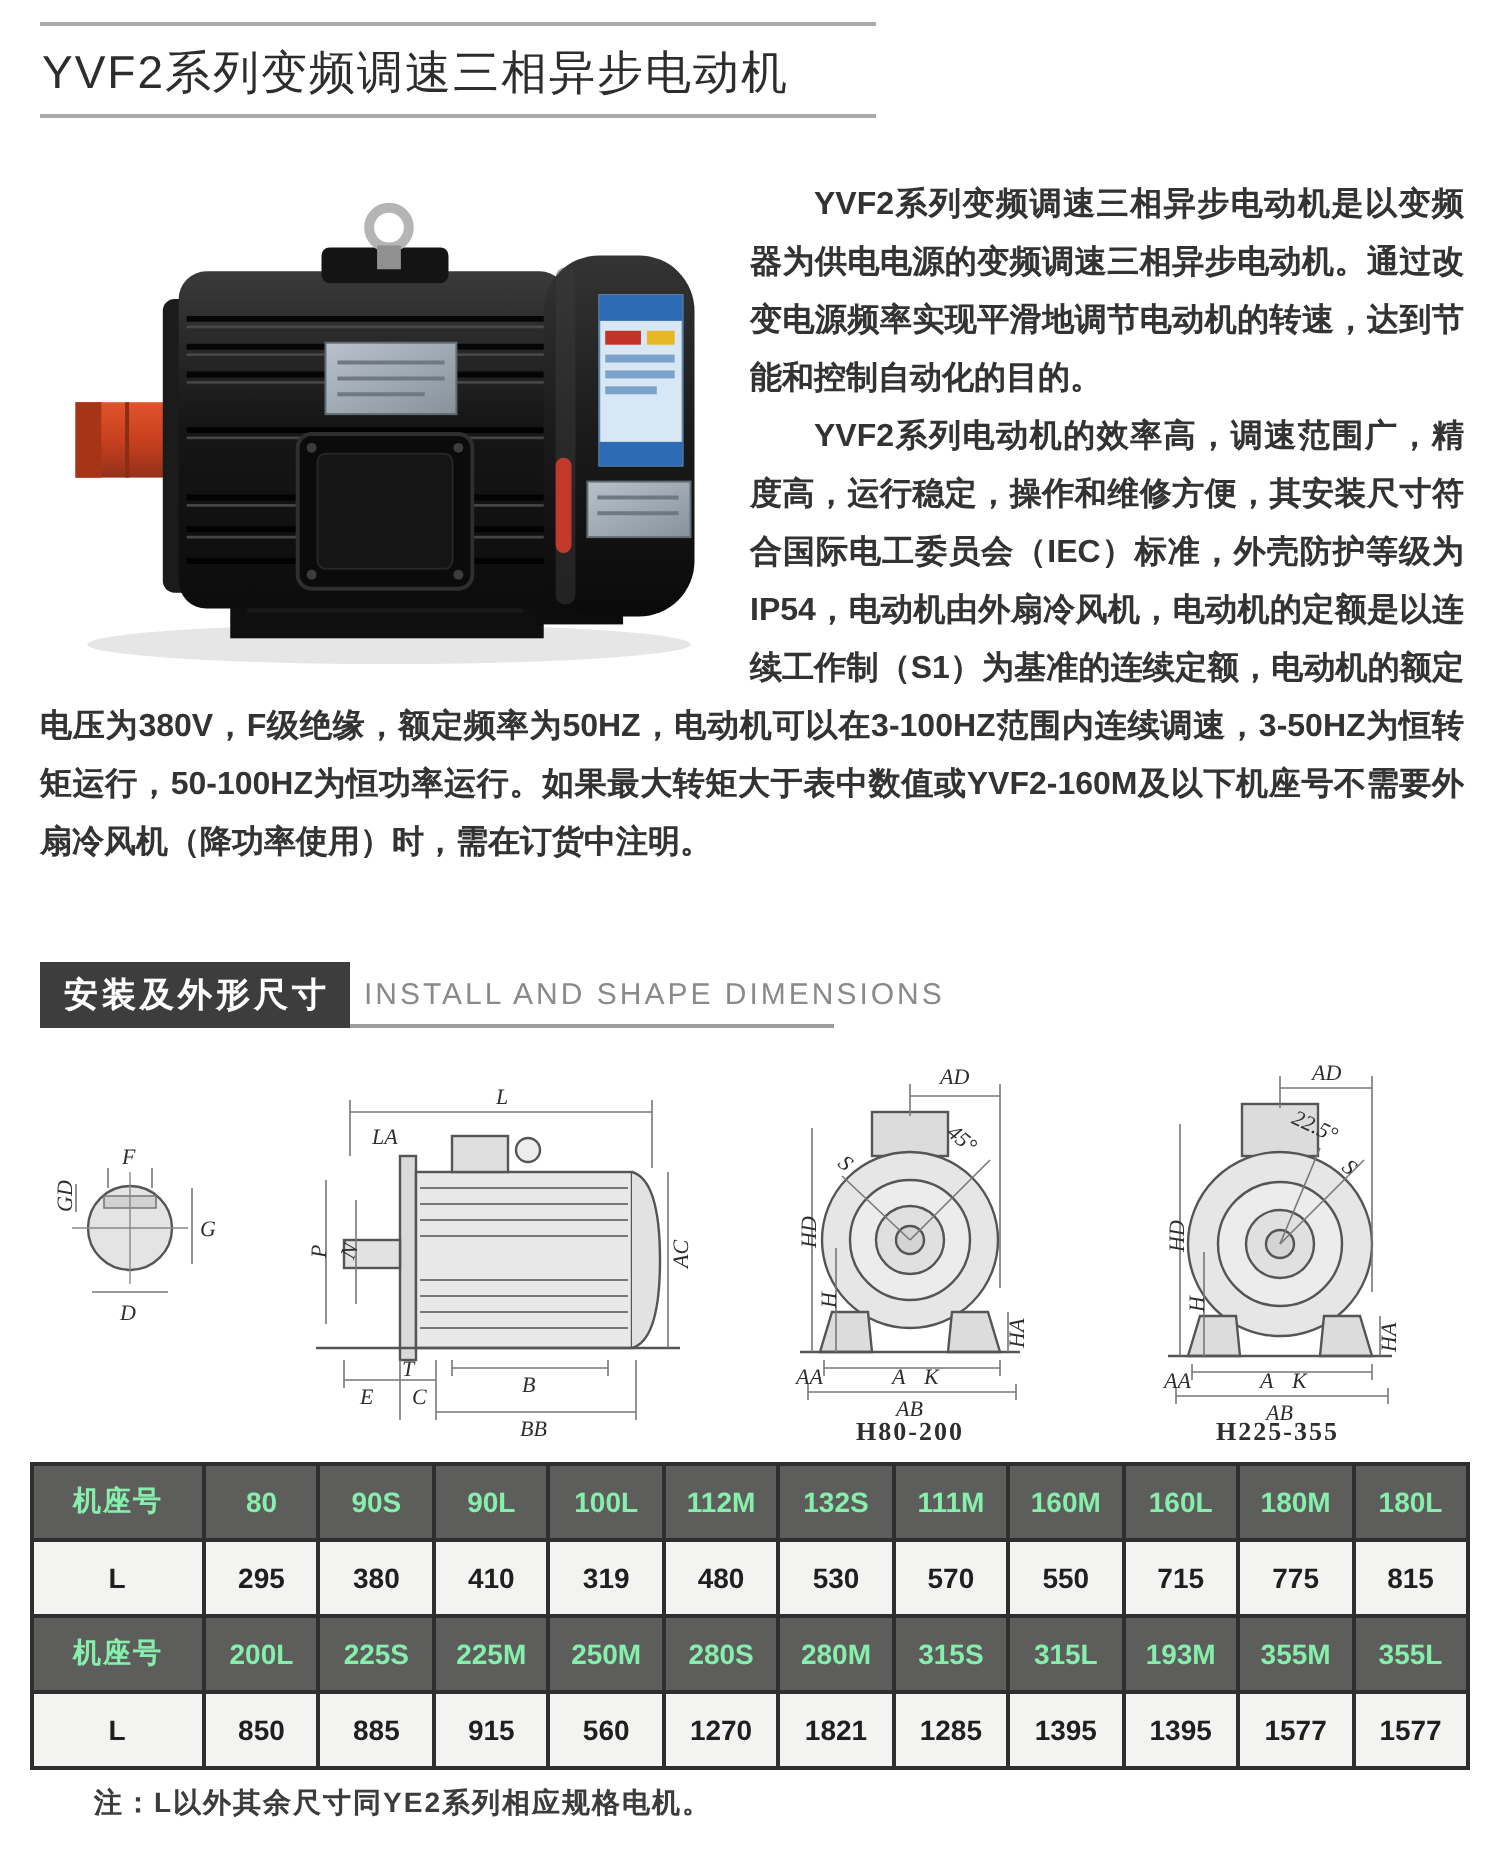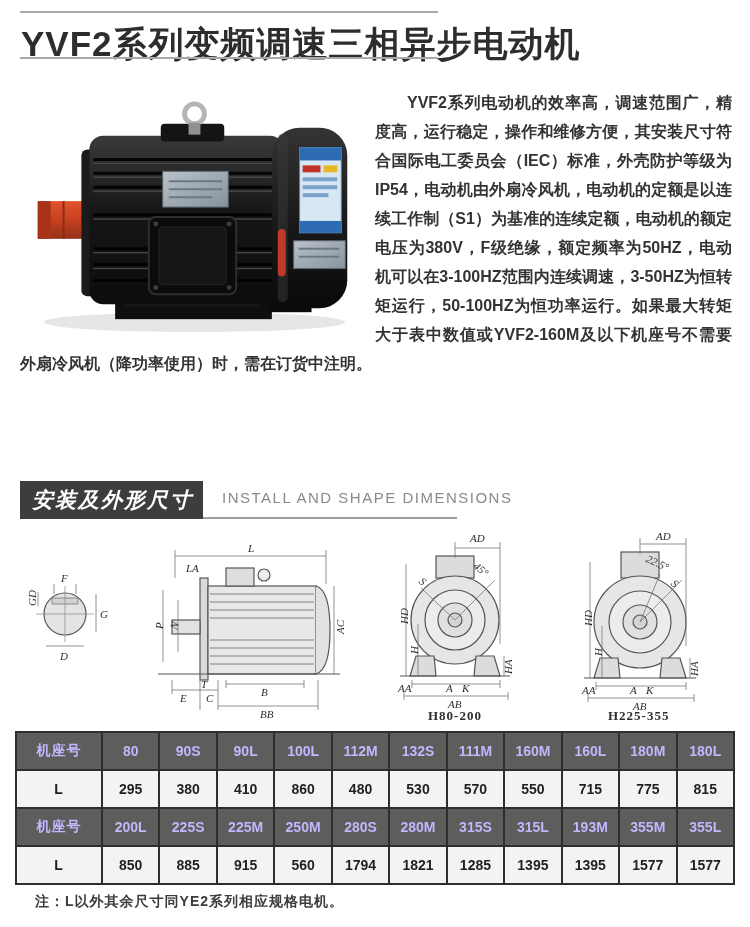--- a/index.html
+++ b/index.html
@@ -5,50 +5,50 @@
   html,body{margin:0;padding:0;}
   body{
     width:750px;height:927px;position:relative;background:#fff;
     font-family:"Liberation Sans","DejaVu Sans",sans-serif;overflow:hidden;color:#333;
   }
   .rule{position:absolute;left:20px;width:418px;height:2px;background:#a9a9a9;}
   .rule-top{top:11px;}
   .rule-bottom{top:57px;}
   .page-title{
     position:absolute;left:21px;top:21px;width:710px;
-    font-size:35px;font-weight:bold;color:#2d2d2d;letter-spacing:1px;white-space:nowrap;
+    font-size:23px;font-weight:normal;color:#2d2d2d;letter-spacing:1px;white-space:nowrap;
   }
   .content{position:absolute;left:20px;top:88px;width:712px;}
   .motor-photo{float:left;width:345px;height:248px;margin:2px 10px 8px 0;}
   .intro p{
     margin:0;padding:0;text-indent:2em;text-align:justify;
     font-size:16px;line-height:29px;font-weight:600;color:#333;
   }
   .sec-header{position:absolute;left:20px;top:481px;display:flex;align-items:stretch;}
   .sec-box{
-    background:#3d3d3d;color:#fff;font-size:21px;font-weight:bold;letter-spacing:2px;
-    padding:5px 10px 5px 12px;white-space:nowrap;font-style:italic;
+    background:#3d3d3d;color:#fff;font-size:17px;font-weight:bold;letter-spacing:2px;
+    padding:5px 10px 5px 12px;white-space:nowrap;
   }
   .sec-en{
     color:#8a8a8a;font-size:15px;letter-spacing:1.5px;white-space:nowrap;
-    padding:8px 10px 2px 19px;width:225px;border-bottom:2px solid #9d9d9d;
+    padding:8px 10px 2px 7px;width:225px;border-bottom:2px solid #9d9d9d;
   }
   .drawings{position:absolute;left:8px;top:528px;width:734px;height:192px;}
   .dim-table{
     position:absolute;left:15px;top:731px;width:720px;border-collapse:collapse;table-layout:fixed;
   }
   .dim-table td{
     border:2px solid #2e2e2e;text-align:center;vertical-align:middle;
     height:36px;font-size:14px;font-weight:bold;padding:0 1px;
   }
-  .dim-table td.hd{background:#5d5d5b;color:#c4b5fd;}
+  .dim-table td.hd{background:#5d5d5b;color:#86efac;}
   .dim-table td.dt{background:#f3f3f1;color:#1f1f1f;}
   .dim-table td.first{width:82px;letter-spacing:1px;}
   .note{
-    position:absolute;left:35px;top:893px;font-size:14px;font-weight:bold;color:#3c3c3c;letter-spacing:1px;
+    position:absolute;left:47px;top:893px;font-size:14px;font-weight:bold;color:#3c3c3c;letter-spacing:1px;
   }
   svg text.lbl{font:italic 11px "Liberation Serif","DejaVu Serif",serif;fill:#2e2e2e;}
   svg text.cap{font:bold 13px "Liberation Serif","DejaVu Serif",serif;fill:#2e2e2e;letter-spacing:1px;}
 </style>
 </head>
 <body>
 
 <div class="rule rule-top"></div>
 <div class="page-title">YVF2系列变频调速三相异步电动机</div>
 <div class="rule rule-bottom"></div>
@@ -153,20 +153,21 @@
 
     <g>
       <rect x="272" y="152" width="52" height="28" fill="url(#plateG)" stroke="#5f6a72"></rect>
       <line x1="277" y1="160" x2="318" y2="160" stroke="#6e7a83" stroke-width="2"></line>
       <line x1="277" y1="168" x2="318" y2="168" stroke="#6e7a83" stroke-width="2"></line>
     </g>
     <rect x="256" y="140" width="8" height="48" rx="4" fill="#c0392b"></rect>
   </svg>
 
   <div class="intro">
+    <p>YVF2系列变频调速三相异步电动机是以变频器为供电电源的变频调速三相异步电动机。通过改变电源频率实现平滑地调节电动机的转速，达到节能和控制自动化的目的。</p>
     <p>YVF2系列电动机的效率高，调速范围广，精度高，运行稳定，操作和维修方便，其安装尺寸符合国际电工委员会（IEC）标准，外壳防护等级为IP54，电动机由外扇冷风机，电动机的定额是以连续工作制（S1）为基准的连续定额，电动机的额定电压为380V，F级绝缘，额定频率为50HZ，电动机可以在3-100HZ范围内连续调速，3-50HZ为恒转矩运行，50-100HZ为恒功率运行。如果最大转矩大于表中数值或YVF2-160M及以下机座号不需要外扇冷风机（降功率使用）时，需在订货中注明。</p>
   </div>
 </div>
 
 <div class="sec-header">
   <div class="sec-box">安装及外形尺寸</div>
   <div class="sec-en">INSTALL AND SHAPE DIMENSIONS</div>
 </div>
 
 <svg class="drawings" viewBox="0 0 734 192" xmlns="http://www.w3.org/2000/svg">
@@ -325,21 +326,21 @@
         <td class="hd">160M</td>
         <td class="hd">160L</td>
         <td class="hd">180M</td>
         <td class="hd">180L</td>
       </tr>
       <tr>
         <td class="dt first">L</td>
         <td class="dt">295</td>
         <td class="dt">380</td>
         <td class="dt">410</td>
-        <td class="dt">860</td>
+        <td class="dt">319</td>
         <td class="dt">480</td>
         <td class="dt">530</td>
         <td class="dt">570</td>
         <td class="dt">550</td>
         <td class="dt">715</td>
         <td class="dt">775</td>
         <td class="dt">815</td>
       </tr>
       <tr>
         <td class="hd first">机座号</td>
@@ -354,21 +355,21 @@
         <td class="hd">193M</td>
         <td class="hd">355M</td>
         <td class="hd">355L</td>
       </tr>
       <tr>
         <td class="dt first">L</td>
         <td class="dt">850</td>
         <td class="dt">885</td>
         <td class="dt">915</td>
         <td class="dt">560</td>
-        <td class="dt">1794</td>
+        <td class="dt">1270</td>
         <td class="dt">1821</td>
         <td class="dt">1285</td>
         <td class="dt">1395</td>
         <td class="dt">1395</td>
         <td class="dt">1577</td>
         <td class="dt">1577</td>
       </tr>
     </tbody>
 </table>
 

